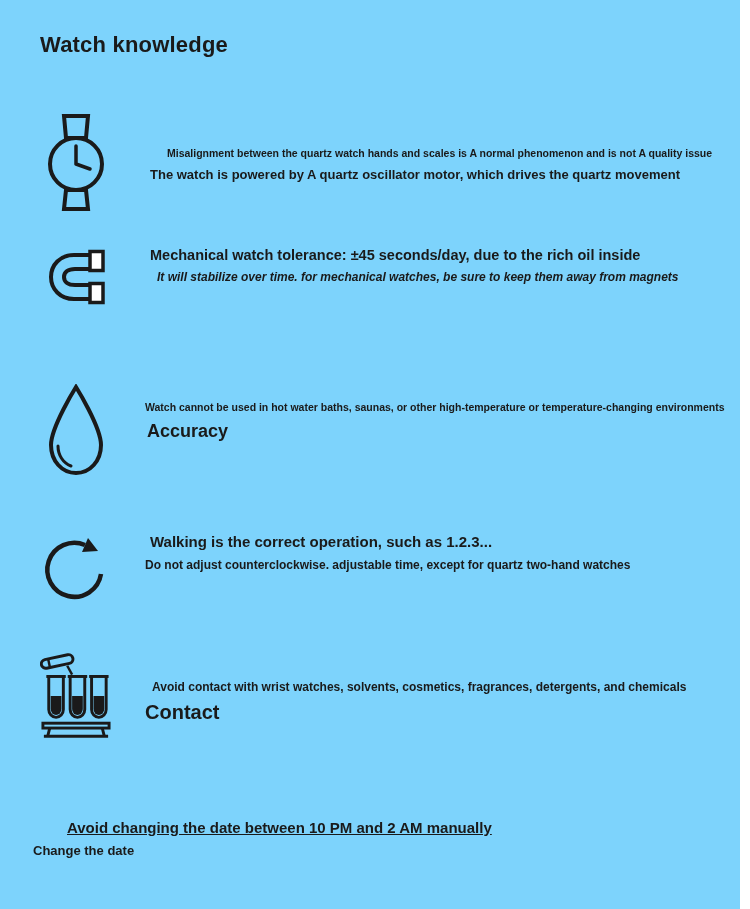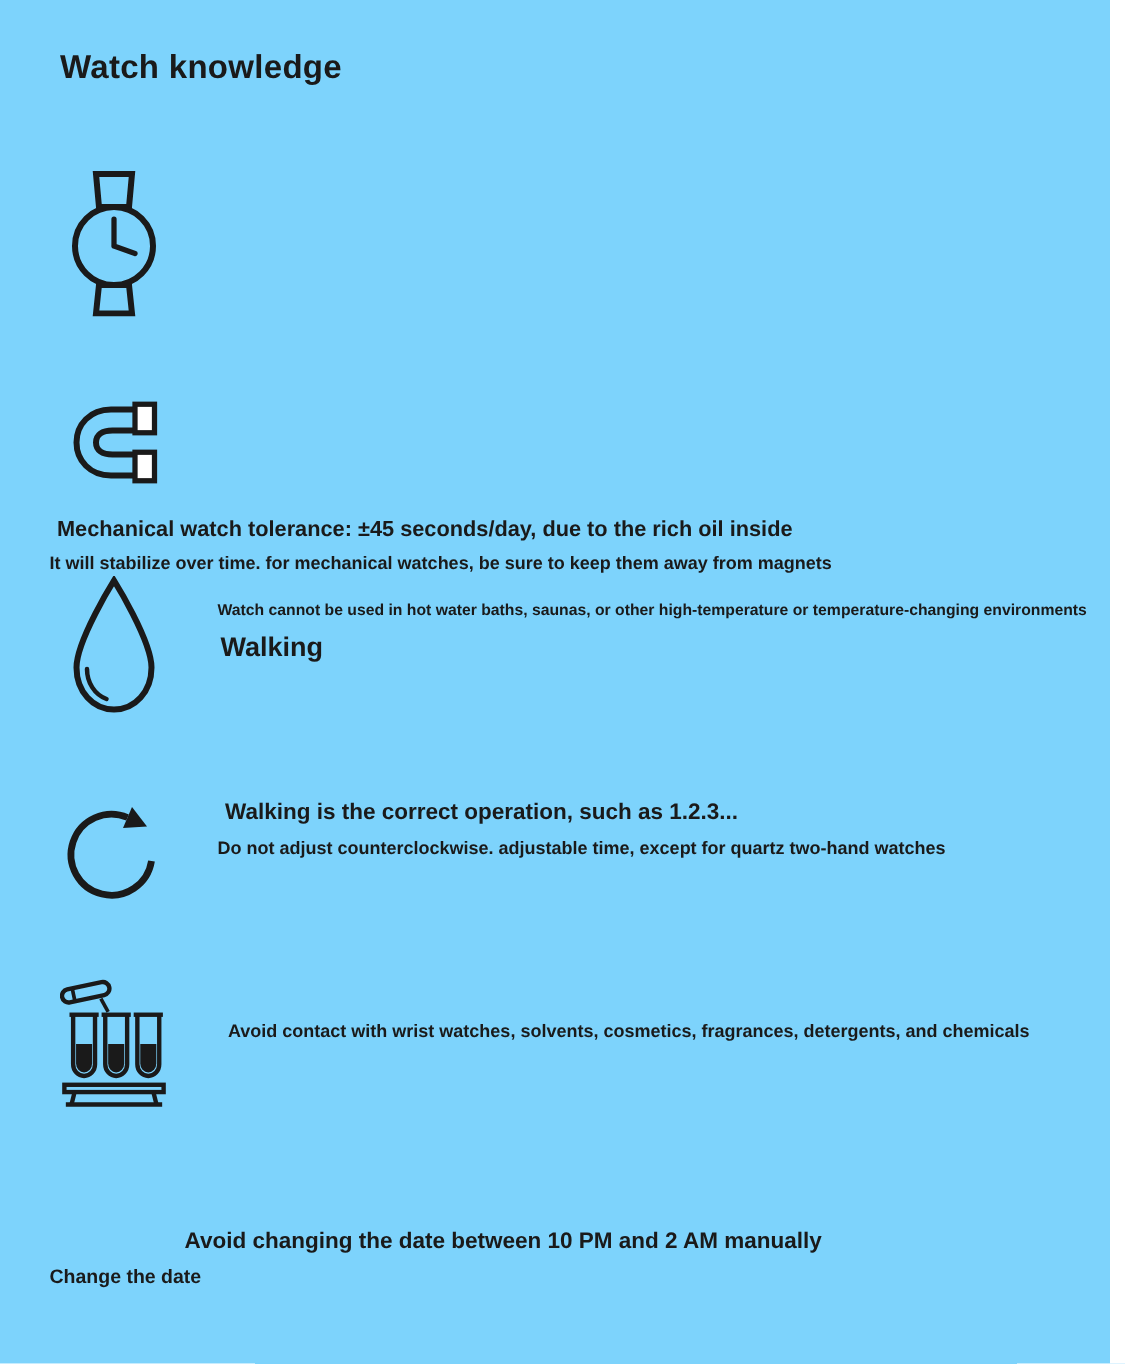--- a/index.html
+++ b/index.html
@@ -24,47 +24,51 @@
 
   <div class="row" style="top:110px;">
     <div class="icon-cell" style="margin-top:4px;">
       <svg width="58" height="97" viewBox="0 0 58 97" aria-hidden="true">
         <path class="stroke" stroke-width="4" d="M17,2 H41 L39,24 H19 Z"></path>
         <circle class="stroke" stroke-width="4" cx="29" cy="50" r="26"></circle>
         <path class="stroke" stroke-width="3.5" stroke-linecap="round" d="M29,50 V32 M29,50 L43,55"></path>
         <path class="stroke" stroke-width="4" d="M19,76 H39 L41,95 H17 Z"></path>
       </svg>
     </div>
+    <div class="text-cell" style="padding-top:32px;">
+      <div class="line" style="font-size:10.5px;margin-left:22px;">Misalignment between the quartz watch hands and scales is A normal phenomenon and is not A quality issue</div>
+      <div class="line" style="font-size:13px;margin-left:5px;">The watch is powered by A quartz oscillator motor, which drives the quartz movement</div>
+    </div>
   </div>
 
-  <div class="row" style="top:258px;flex-direction:column;">
+  <div class="row" style="top:240px;">
     <div class="icon-cell" style="margin-top:8px;">
       <svg width="62" height="58" viewBox="0 0 62 58" aria-hidden="true">
         <path class="stroke" stroke-width="4" d="M47,7 H29 C15,7 6,17 6,29 C6,41 15,51 29,51 H47"></path>
         <path class="stroke" stroke-width="4" d="M47,21 H30 C23,21 19,24 19,29 C19,34 23,37 30,37 H47"></path>
         <rect x="45" y="3.5" width="13" height="19" fill="#ffffff" stroke="#1a1a1a" stroke-width="3.5"></rect>
         <rect x="45" y="35.5" width="13" height="19" fill="#ffffff" stroke="#1a1a1a" stroke-width="3.5"></rect>
       </svg>
     </div>
     <div class="text-cell" style="padding-top:4px;">
       <div class="line" style="font-size:14.5px;margin-left:5px;">Mechanical watch tolerance: ±45 seconds/day, due to the rich oil inside</div>
-      <div class="line" style="font-size:12px;">It will stabilize over time. for mechanical watches, be sure to keep them away from magnets</div>
+      <div class="line" style="font-size:12px;margin-left:12px;font-style:italic;">It will stabilize over time. for mechanical watches, be sure to keep them away from magnets</div>
     </div>
   </div>
 
   <div class="row" style="top:380px;">
     <div class="icon-cell" style="margin-top:4px;">
       <svg width="60" height="94" viewBox="0 0 60 94" aria-hidden="true">
         <path class="stroke" stroke-width="4" d="M30,3 C30,3 5,43 5,61 C5,77 16,89 30,89 C44,89 55,77 55,61 C55,43 30,3 30,3 Z"></path>
         <path class="stroke" stroke-width="3" stroke-linecap="round" d="M12,62 C12,71 17,79 25,82"></path>
       </svg>
     </div>
     <div class="text-cell" style="padding-top:16px;">
       <div class="line" style="font-size:10.5px;">Watch cannot be used in hot water baths, saunas, or other high-temperature or temperature-changing environments</div>
-      <div class="line" style="font-size:18px;line-height:26px;margin-left:2px;">Walking</div>
+      <div class="line" style="font-size:18px;line-height:26px;margin-left:2px;">Accuracy</div>
     </div>
   </div>
 
   <div class="row" style="top:520px;">
     <div class="icon-cell" style="margin-top:7px;">
       <svg width="68" height="76" viewBox="0 0 68 76" aria-hidden="true">
         <path class="stroke" stroke-width="4.5" d="M59,47 A27,27 0 1 1 43,18"></path>
         <polygon class="ink" points="46,11 56,24 40,25"></polygon>
       </svg>
     </div>
@@ -96,23 +100,24 @@
         <line x1="50.5" y1="28" x2="70.5" y2="28" stroke="#1a1a1a" stroke-width="3"></line>
 
         <rect class="stroke" stroke-width="3" x="3" y="76" width="68" height="5"></rect>
         <line x1="10" y1="81" x2="8" y2="89" stroke="#1a1a1a" stroke-width="3"></line>
         <line x1="64" y1="81" x2="66" y2="89" stroke="#1a1a1a" stroke-width="3"></line>
         <line x1="4" y1="89.5" x2="70" y2="89.5" stroke="#1a1a1a" stroke-width="3"></line>
       </svg>
     </div>
     <div class="text-cell" style="padding-top:31px;">
       <div class="line" style="font-size:12px;margin-left:7px;">Avoid contact with wrist watches, solvents, cosmetics, fragrances, detergents, and chemicals</div>
+      <div class="line" style="font-size:20px;line-height:28px;">Contact</div>
     </div>
   </div>
 
   <div class="row" style="top:788px;">
     <div class="text-cell" style="padding-top:28px;">
-      <div class="line" style="font-size:15px;line-height:24px;margin-left:90px;">Avoid changing the date between 10 PM and 2 AM manually</div>
+      <div class="line" style="font-size:15px;line-height:24px;margin-left:34px;text-decoration:underline;">Avoid changing the date between 10 PM and 2 AM manually</div>
       <div class="line" style="font-size:13px;">Change the date</div>
     </div>
   </div>
 
 </div>
 
 </body></html>

